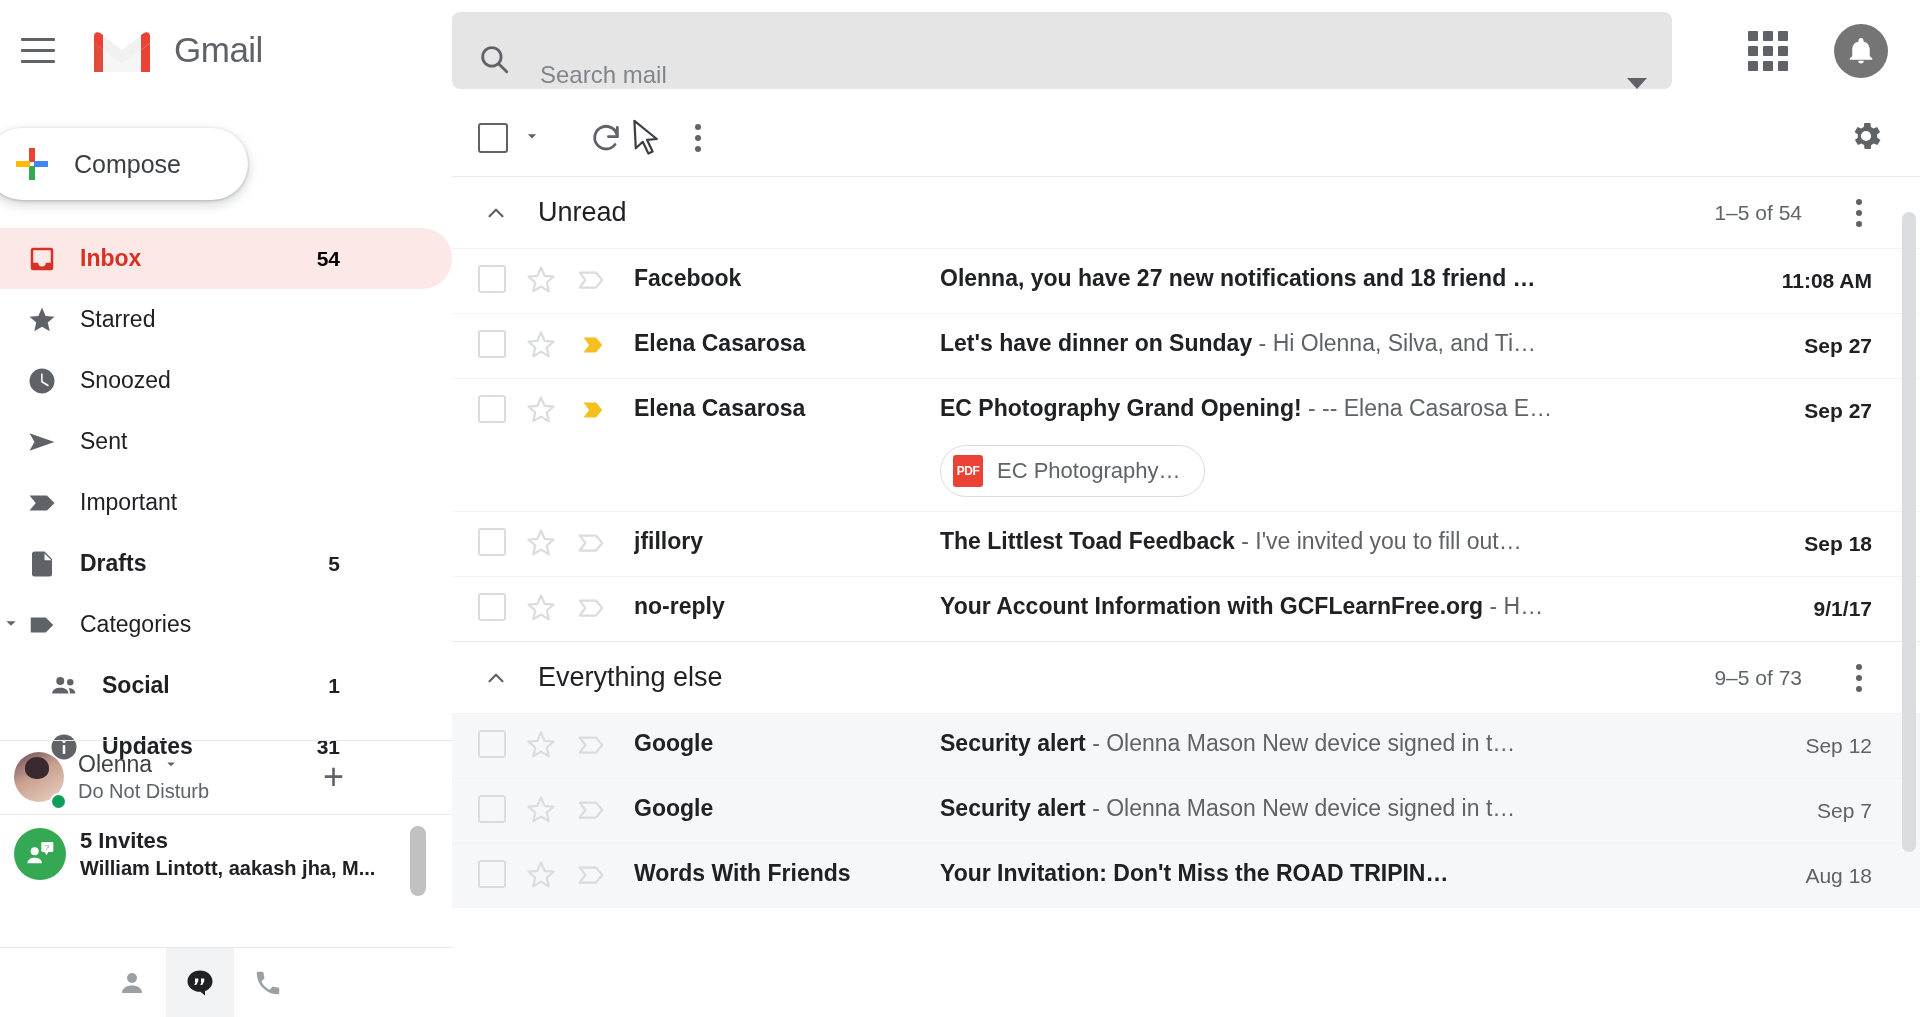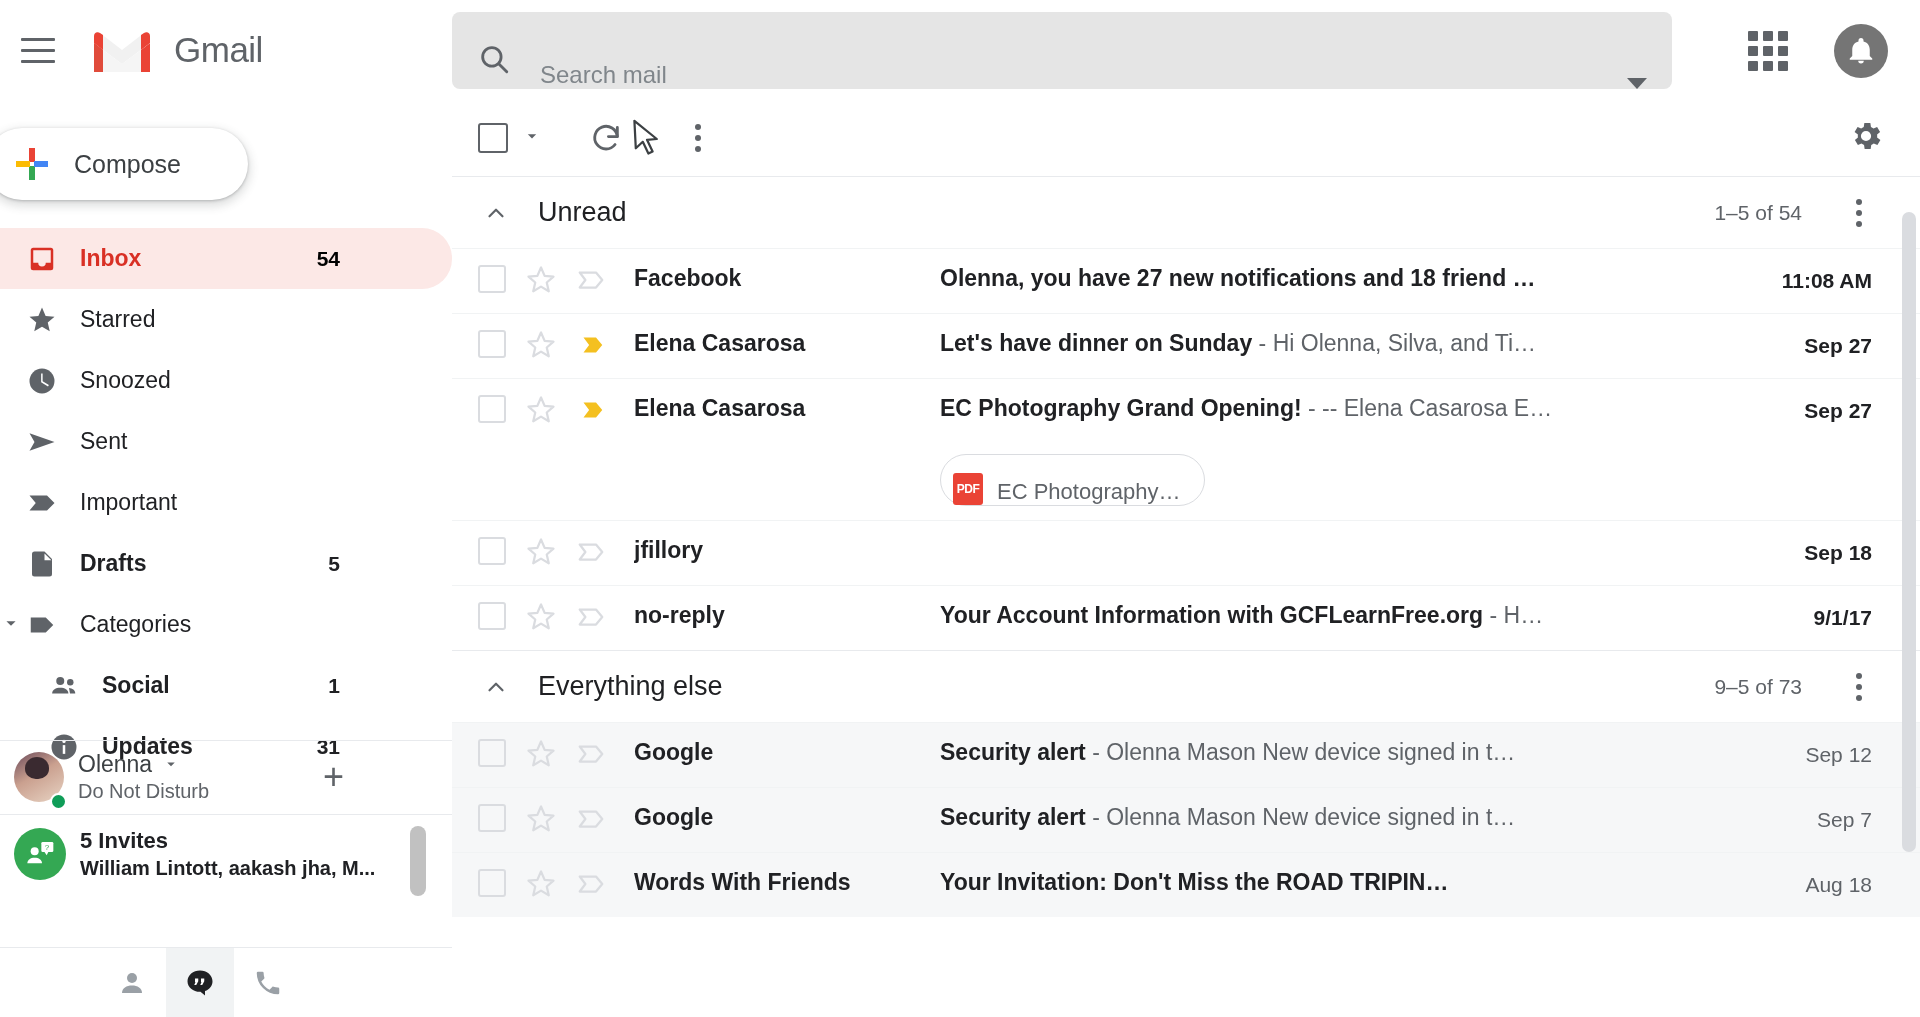--- a/index.html
+++ b/index.html
@@ -175,21 +175,21 @@
   .row-star { margin-left: 20px; flex: none; cursor: pointer; }
   .row-imp { margin-left: 20px; flex: none; cursor: pointer; }
   .row-sender { width: 300px; margin-left: 28px; font-size: 23px; font-weight: bold; color: #202124; flex: none;
     white-space: nowrap; overflow: hidden; text-overflow: ellipsis; }
   .row-body { flex: 1; margin-left: 6px; min-width: 0; }
   .row-subjline { white-space: nowrap; overflow: hidden; text-overflow: ellipsis; max-width: 640px; }
   .row-subject { font-size: 23px; font-weight: bold; color: #202124; }
   .row-snippet { font-size: 23px; color: #5f6368; font-weight: normal; }
   .mail-row.read .row-sender, .mail-row.read .row-subject { font-weight: bold; }
   .attach-chip {
-    display: inline-flex; align-items: flex-end; height: 52px; margin-top: 32px;
+    display: inline-flex; align-items: center; height: 52px; margin-top: 23px;
     border: 1px solid #dadce0; border-radius: 26px; padding: 0 24px 0 12px; background: #fff;
   }
   .pdf-badge {
     width: 30px; height: 32px; background: #ea4335; border-radius: 3px; color: #fff;
     font-size: 12px; font-weight: bold; display: flex; align-items: center; justify-content: center;
     flex: none; letter-spacing: -0.5px;
   }
   .attach-name { font-size: 22px; color: #5f6368; margin-left: 14px; white-space: nowrap; }
   .row-date { position: absolute; right: 48px; top: 20px; font-size: 21px; font-weight: bold; color: #202124; }
   .mail-row.read .row-date { font-weight: normal; color: #5f6368; }
@@ -552,20 +552,25 @@
         <svg width="30" height="30" viewBox="0 0 24 24" fill="none" stroke="#dadce0" stroke-width="1.8" stroke-linejoin="round">
           <path d="M12 17.3 18.2 21l-1.6-7 5.4-4.7-7.1-.6L12 2 9.1 8.7 2 9.3 7.4 14l-1.6 7z"></path>
         </svg>
       </div>
       <div class="row-imp">
         <svg width="30" height="30" viewBox="0 0 24 24" fill="none" stroke="#dadce0" stroke-width="1.8" stroke-linejoin="round">
           <path d="M3 6h13l5 6-5 6H3l4.5-6z"></path>
         </svg>
       </div>
       <div class="row-sender">jfillory</div>
+      <div class="row-body">
+        <div class="row-subjline">
+          <span class="row-subject">The Littlest Toad Feedback</span><span class="row-snippet"> - I've invited you to fill out…</span>
+        </div>
+      </div>
       <div class="row-date">Sep 18</div>
     </div>
 
     <div class="mail-row">
       <div class="row-chk"></div>
       <div class="row-star">
         <svg width="30" height="30" viewBox="0 0 24 24" fill="none" stroke="#dadce0" stroke-width="1.8" stroke-linejoin="round">
           <path d="M12 17.3 18.2 21l-1.6-7 5.4-4.7-7.1-.6L12 2 9.1 8.7 2 9.3 7.4 14l-1.6 7z"></path>
         </svg>
       </div>

